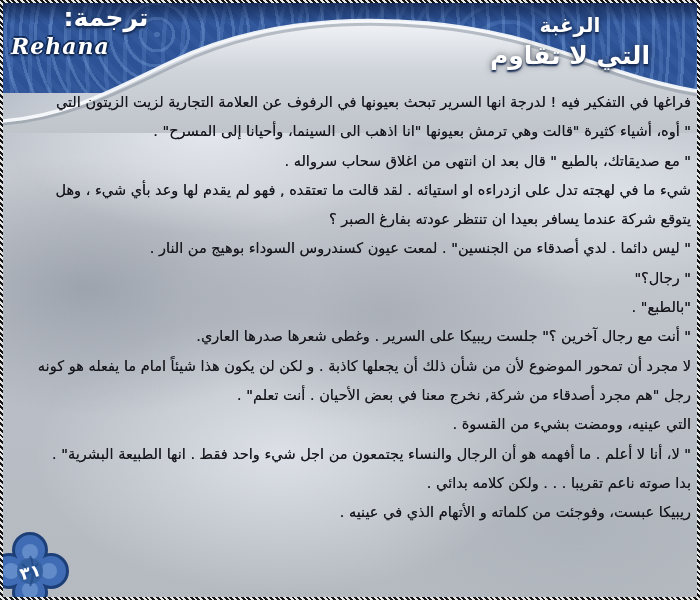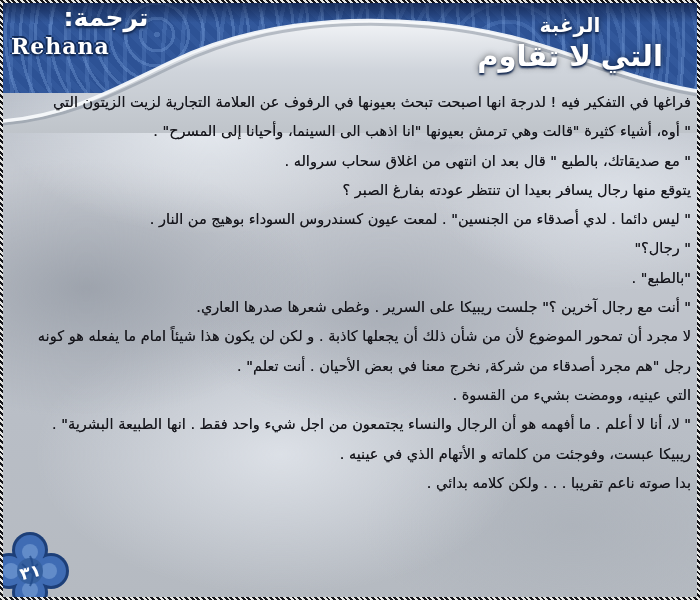--- a/index.html
+++ b/index.html
@@ -33,33 +33,34 @@
       repeating-radial-gradient(circle at 72% 65%, rgba(95,135,198,.32) 0 4px, rgba(95,135,198,0) 4px 19px),
       repeating-linear-gradient(45deg, rgba(64,104,172,.28) 0 6px, rgba(64,104,172,0) 6px 13px);
   }
   .wave{position:absolute;left:0;top:0;z-index:2;pointer-events:none;}
   .title-block{
     position:absolute;z-index:3;top:6px;right:12px;width:230px;
     text-align:center;direction:rtl;color:#fff;font-weight:bold;
     text-shadow:0 2px 2px #10264f, 0 0 7px rgba(0,0,0,.55);
   }
   .title-line1{font-size:20px;line-height:32px;}
-  .title-line2{font-size:29px;line-height:30px;}
+  .title-line2{font-size:25px;line-height:30px;}
   .translator-block{
     position:absolute;z-index:3;top:0;left:8px;width:190px;
     color:#fff;direction:rtl;text-align:left;
   }
   .translator-label{
     font-size:25px;font-weight:bold;line-height:30px;text-align:center;
     text-shadow:0 2px 2px #10264f,0 0 6px rgba(0,0,0,.5);
   }
   .translator-name{
     direction:ltr;font-family:"DejaVu Serif",serif;font-weight:bold;
     font-size:22px;line-height:26px;letter-spacing:1px;text-align:left;
     text-shadow:-2px 0 0 #132b57,2px 0 0 #132b57,0 -2px 0 #132b57,0 2px 2px #0c1f42;
+    font-style:italic;
   }
   
   .body-text{
     position:absolute;z-index:4;left:6px;right:6px;top:85px;
     direction:rtl;text-align:right;
     color:#15151b;font-size:14.5px;
     text-shadow:0 0 .5px rgba(10,10,15,.65);
   }
   .text-line{
     height:29.3px;line-height:29.3px;
@@ -92,34 +93,35 @@
     <div class="title-line1">الرغبة</div>
     <div class="title-line2">التي لا تقاوم</div>
   </div>
 
   <div class="translator-block">
     <div class="translator-label">ترجمة:</div>
     <div class="translator-name">Rehana</div>
   </div>
 
   <div class="body-text">
-    <div class="text-line">فراغها في التفكير فيه ! لدرجة انها اصبحت تبحث بعيونها في الرفوف عن العلامة التجارية لزيت الزيتون التي</div>
+    <div class="text-line">فراغها في التفكير فيه ! لدرجة انها السرير تبحث بعيونها في الرفوف عن العلامة التجارية لزيت الزيتون التي</div>
     <div class="text-line">" أوه، أشياء كثيرة "قالت وهي ترمش بعيونها "انا اذهب الى السينما، وأحيانا إلى المسرح" .</div>
     <div class="text-line">" مع صديقاتك، بالطبع " قال بعد ان انتهى من اغلاق سحاب سرواله .</div>
-    <div class="text-line">يتوقع منها رجال يسافر بعيدا ان تنتظر عودته بفارغ الصبر ؟</div>
+    <div class="text-line">شيء ما في لهجته تدل على ازدراءه او استيائه . لقد قالت ما تعتقده , فهو لم يقدم لها وعد بأي شيء ، وهل</div>
+    <div class="text-line">يتوقع شركة عندما يسافر بعيدا ان تنتظر عودته بفارغ الصبر ؟</div>
     <div class="text-line">" ليس دائما . لدي أصدقاء من الجنسين" . لمعت عيون كسندروس السوداء بوهيج من النار .</div>
     <div class="text-line">" رجال؟"</div>
     <div class="text-line">"بالطبع" .</div>
     <div class="text-line">" أنت مع رجال آخرين ؟" جلست ريبيكا على السرير . وغطى شعرها صدرها العاري.</div>
     <div class="text-line">لا مجرد أن تمحور الموضوع لأن من شأن ذلك أن يجعلها كاذبة . و لكن لن يكون هذا شيئاً امام ما يفعله هو كونه</div>
     <div class="text-line">رجل "هم مجرد أصدقاء من شركة, نخرج معنا في بعض الأحيان . أنت تعلم" .</div>
     <div class="text-line">التي عينيه، وومضت بشيء من القسوة .</div>
     <div class="text-line">" لا، أنا لا أعلم . ما أفهمه هو أن الرجال والنساء يجتمعون من اجل شيء واحد فقط . انها الطبيعة البشرية" .</div>
+    <div class="text-line">بدا صوته ناعم تقريبا . . . ولكن كلامه بدائي .</div>
     <div class="text-line">ريبيكا عبست، وفوجئت من كلماته و الأتهام الذي في عينيه .</div>
-    <div class="text-line">بدا صوته ناعم تقريبا . . . ولكن كلامه بدائي .</div>
   </div>
 
   <svg class="page-badge" width="82" height="82" viewBox="0 0 82 82">
     <g>
       <g fill="#1d3f78">
         <circle cx="41" cy="20" r="18"></circle>
           <circle cx="62" cy="41" r="18"></circle>
         <circle cx="41" cy="62" r="18"></circle>
           <circle cx="20" cy="41" r="18"></circle>
         <circle cx="41" cy="41" r="21"></circle>

